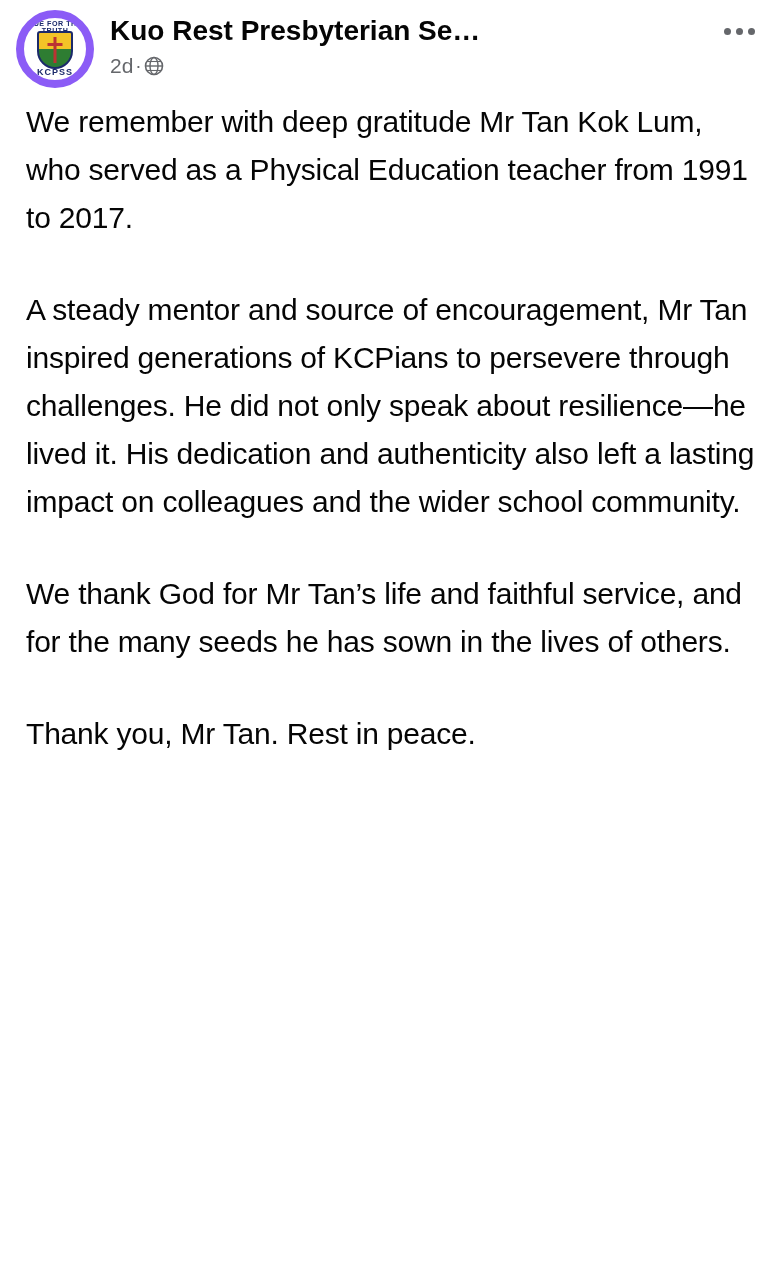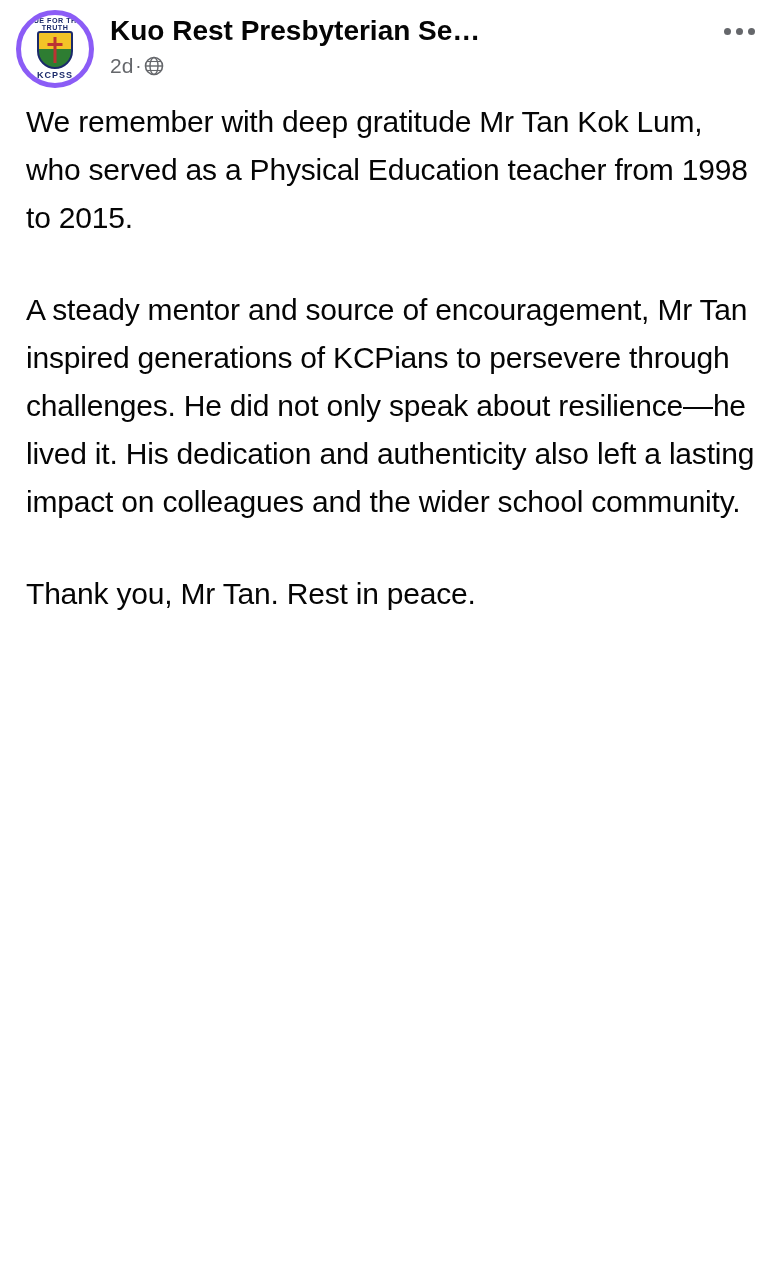--- a/index.html
+++ b/index.html
@@ -25,21 +25,21 @@
     align-items: flex-start;
     padding: 10px 16px 4px 16px;
     position: relative;
   }
   .avatar {
     width: 78px;
     height: 78px;
     border-radius: 50%;
     flex: 0 0 78px;
     background: #ffffff;
-    border: 5px solid #8b5cf6;
+    border: 8px solid #8b5cf6;
     position: relative;
     overflow: hidden;
     display: flex;
     align-items: center;
     justify-content: center;
   }
   .avatar .ring-text {
     position: absolute;
     top: 2px;
     left: 0;
@@ -187,18 +187,19 @@
 
     <div class="more-button">
       <i></i>
       <i></i>
       <i></i>
     </div>
 
   </div>
 
   <div class="post-body">
-    <p>We remember with deep gratitude Mr Tan Kok Lum, who served as a Physical Education teacher from 1998 to 2015.</p>
+    <p>We remember with deep gratitude Mr Tan Kok Lum, who served as a Physical Education teacher from 1991 to 2017.</p>
     <p>A steady mentor and source of encouragement, Mr Tan inspired generations of KCPians to persevere through challenges. He did not only speak about resilience—he lived it. His dedication and authenticity also left a lasting impact on colleagues and the wider school community.</p>
+    <p>We thank God for Mr Tan’s life and faithful service, and for the many seeds he has sown in the lives of others.</p>
     <p>Thank you, Mr Tan. Rest in peace.</p>
   </div>
 
 </div>
 
 </body></html>

